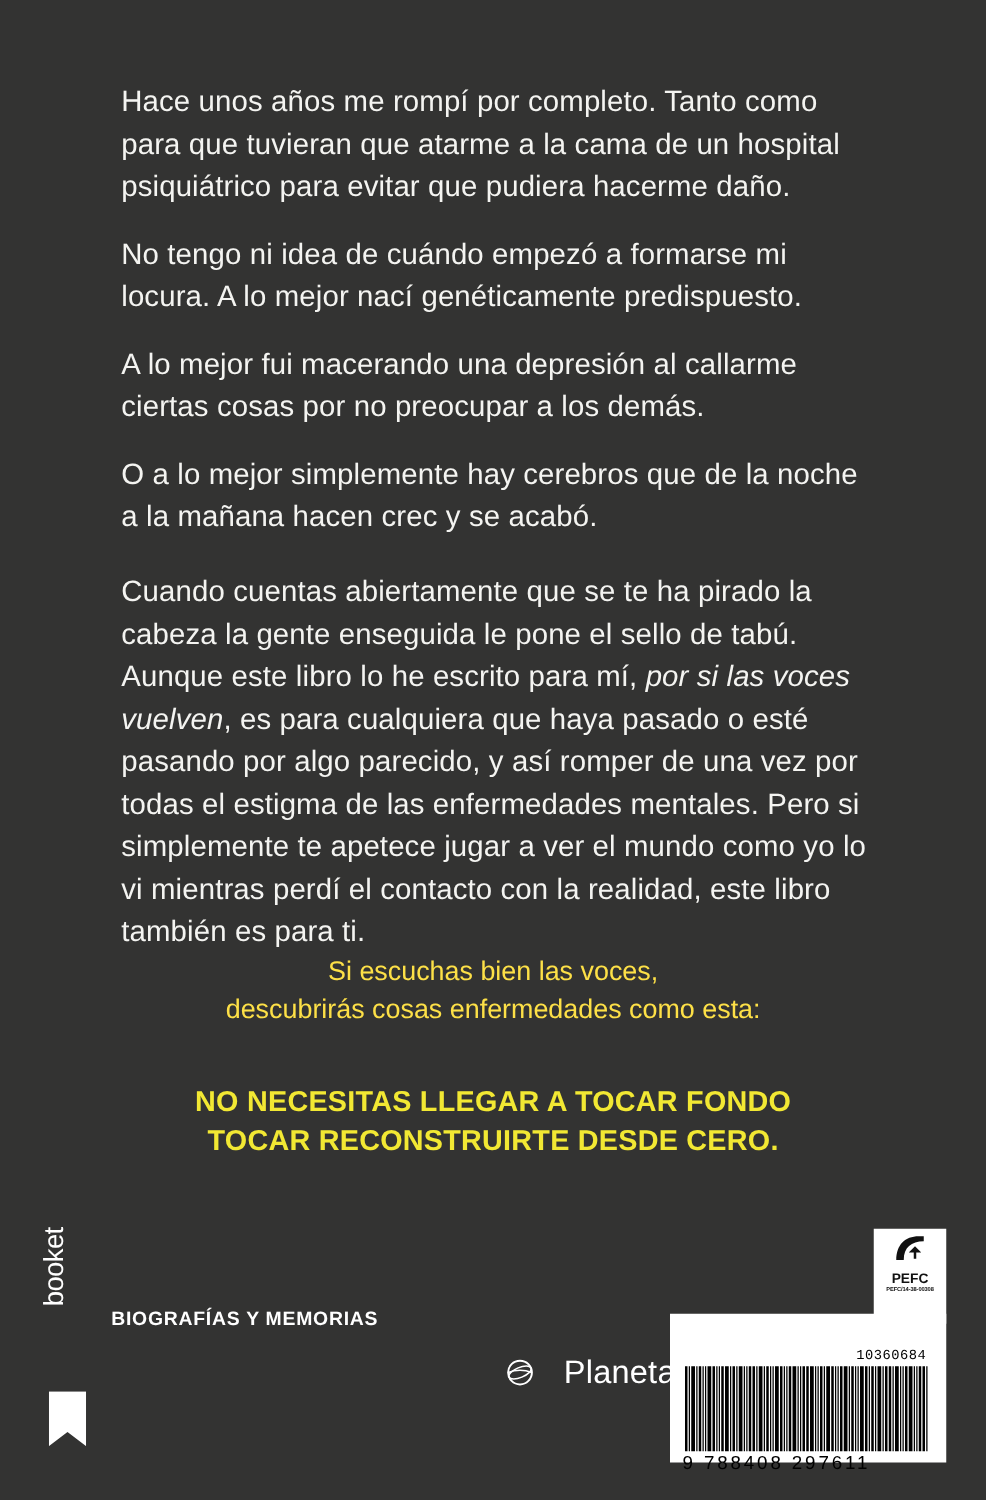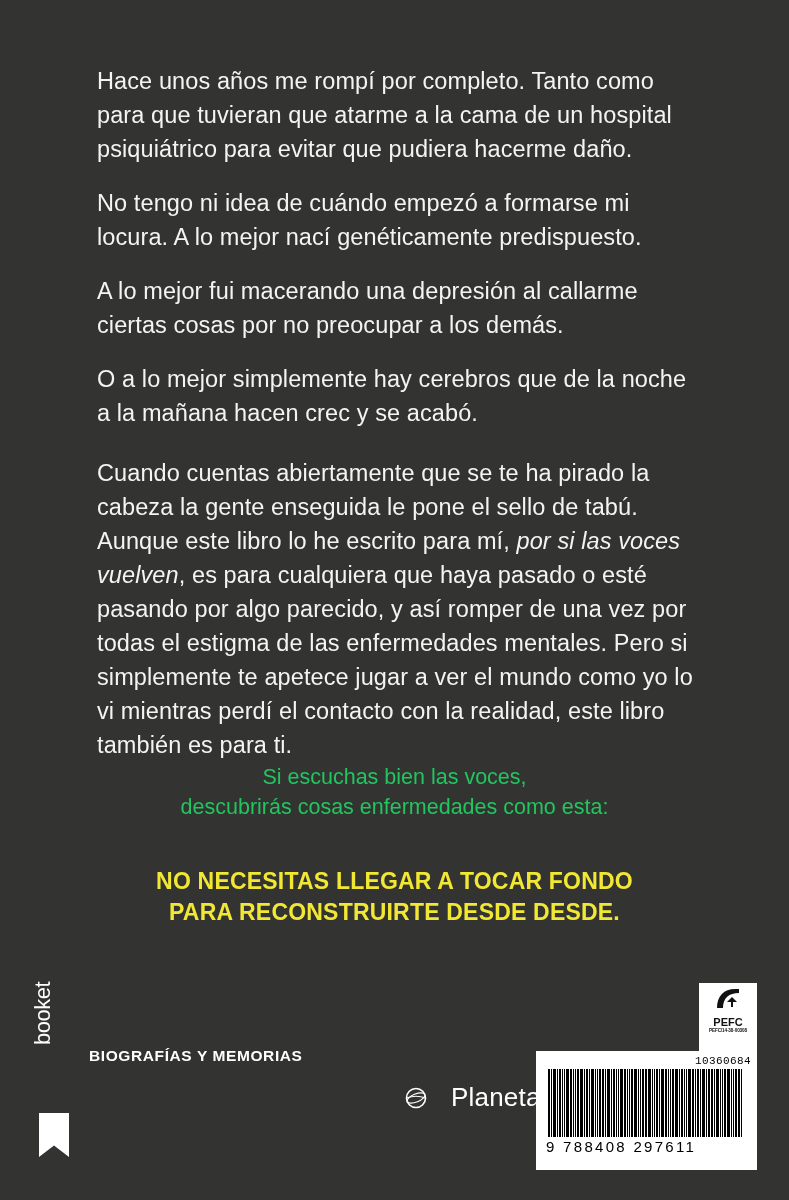--- a/index.html
+++ b/index.html
@@ -45,21 +45,21 @@
   .teaser {
     position: absolute;
     left: 0;
     top: 762px;
     width: 789px;
     text-align: center;
   }
   .teaser-line {
     font-size: 21.5px;
     line-height: 30px;
-    color: #22c55e;
+    color: #fde047;
   }
   .highlight {
     margin-top: 44px;
     color: #f2e833;
     font-size: 23px;
     line-height: 31px;
     font-weight: 600;
     letter-spacing: 0.2px;
   }
   .question {
@@ -186,22 +186,23 @@
     width: 221px;
     height: 119px;
     background: #ffffff;
     color: #000;
     padding: 0;
   }
   .barcode-top-num {
     text-align: right;
     font-size: 11px;
     font-family: "Liberation Mono", monospace;
-    padding: 4px 6px 0 0;
+    padding: 4px 16px 0 0;
     letter-spacing: 0.4px;
+    margin-top: 24px;
   }
   .bars {
     display: flex;
     align-items: flex-end;
     height: 68px;
     margin: 2px 10px 0 12px;
   }
   .bars span {
     display: block;
     background: #000;
@@ -226,21 +227,21 @@
     <p class="para">No tengo ni idea de cuándo empezó a formarse mi locura. A lo mejor nací genéticamente predispuesto.</p>
     <p class="para">A lo mejor fui macerando una depresión al callarme ciertas cosas por no preocupar a los demás.</p>
     <p class="para">O a lo mejor simplemente hay cerebros que de la noche a la mañana hacen crec y se acabó.</p>
     <p class="para gap"><span>Cuando cuentas abiertamente que se te ha pirado la cabeza la gente enseguida le pone el sello de tabú. Aunque este libro lo he escrito para mí, </span><em>por si las voces vuelven</em><span>, es para cualquiera que haya pasado o esté pasando por algo parecido, y así romper de una vez por todas el estigma de las enfermedades mentales. Pero si simplemente te apetece jugar a ver el mundo como yo lo vi mientras perdí el contacto con la realidad, este libro también es para ti.</span></p>
   </div>
 
   <div class="teaser">
     <div class="teaser-line">Si escuchas bien las voces,</div>
     <div class="teaser-line">descubrirás cosas enfermedades como esta:</div>
     <div class="highlight">NO NECESITAS LLEGAR A TOCAR FONDO</div>
-    <div class="highlight" style="margin-top:0">PARA RECONSTRUIRTE DESDE DESDE.</div>
+    <div class="highlight" style="margin-top:0">TOCAR RECONSTRUIRTE DESDE CERO.</div>
   </div>
 
   <div class="booket-logo">
     <div class="booket-word">booket</div>
     <div class="booket-mark">
       <div class="shape"></div>
     </div>
   </div>
 
   <div class="genre">BIOGRAFÍAS Y MEMORIAS</div>

